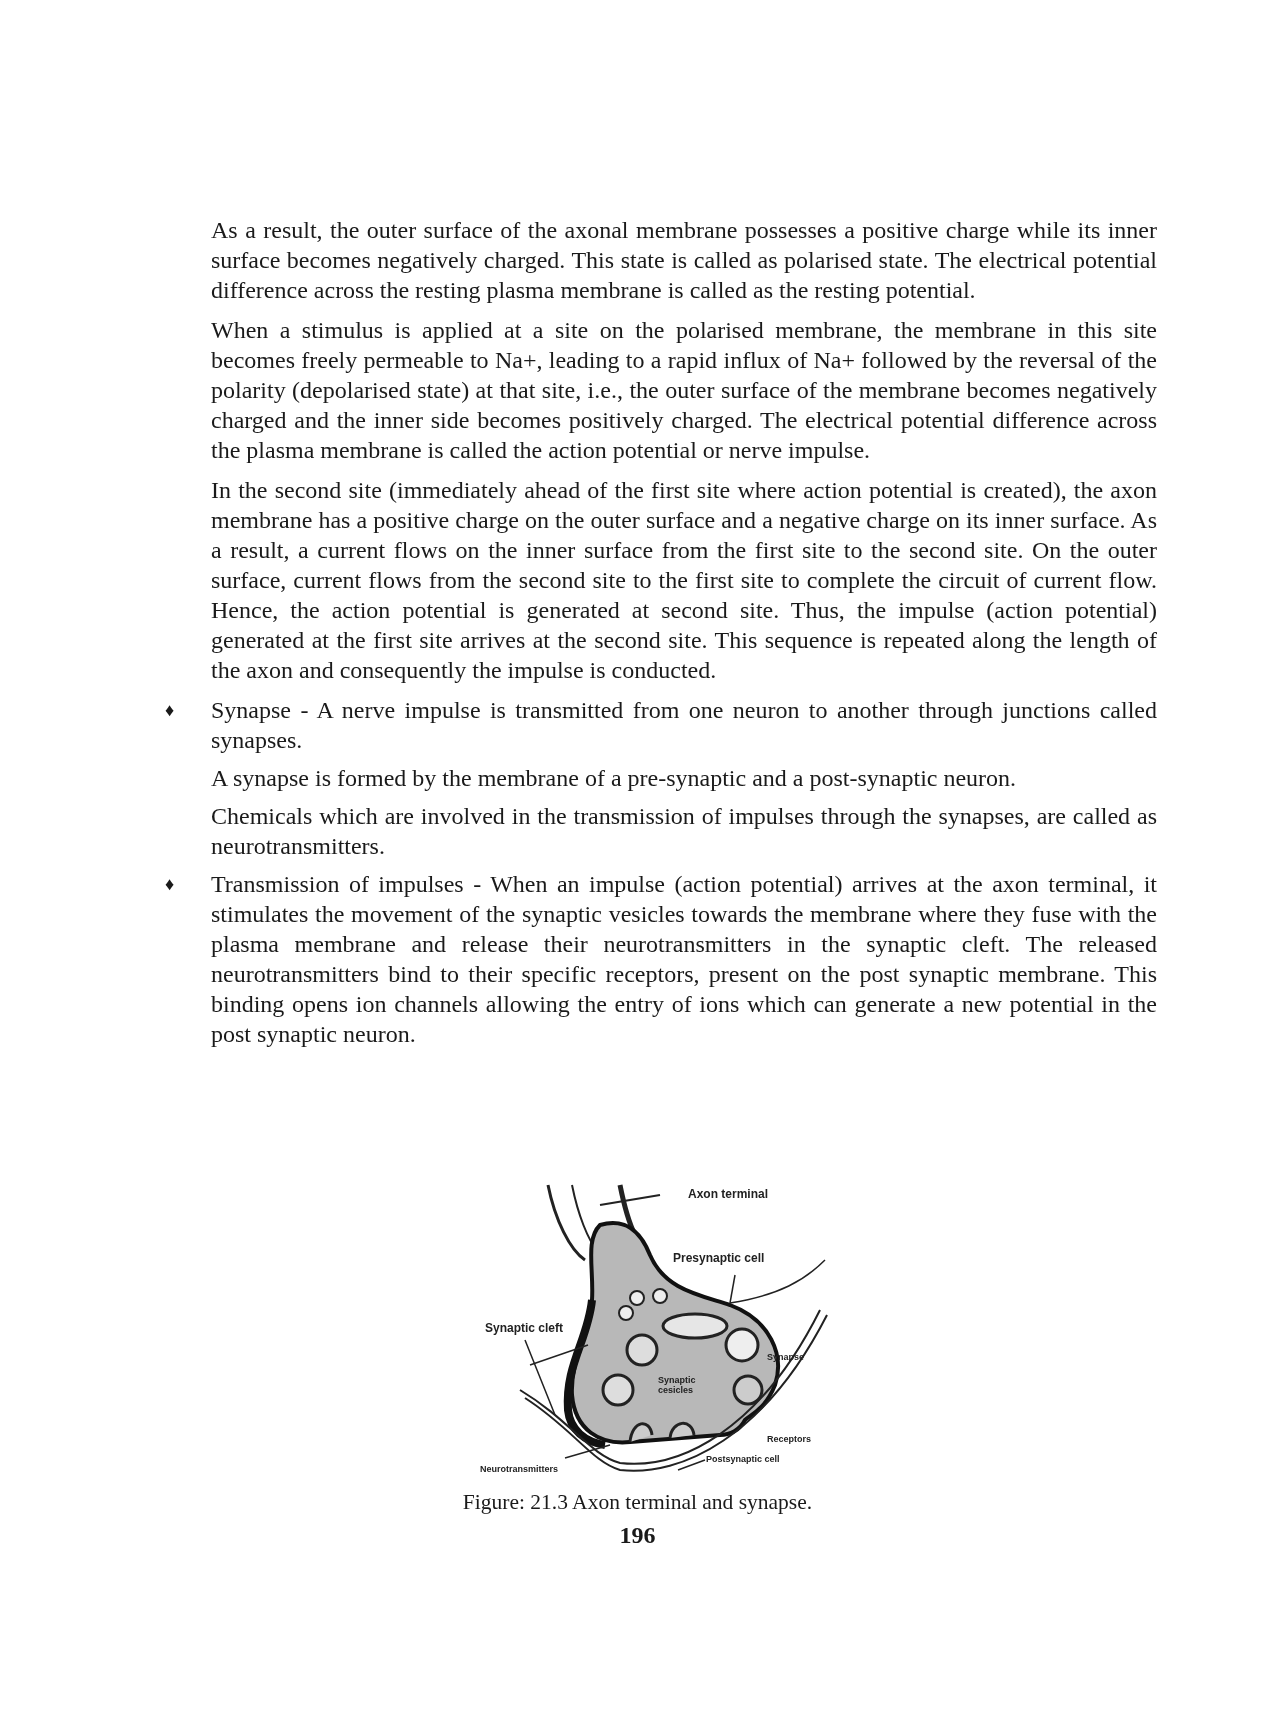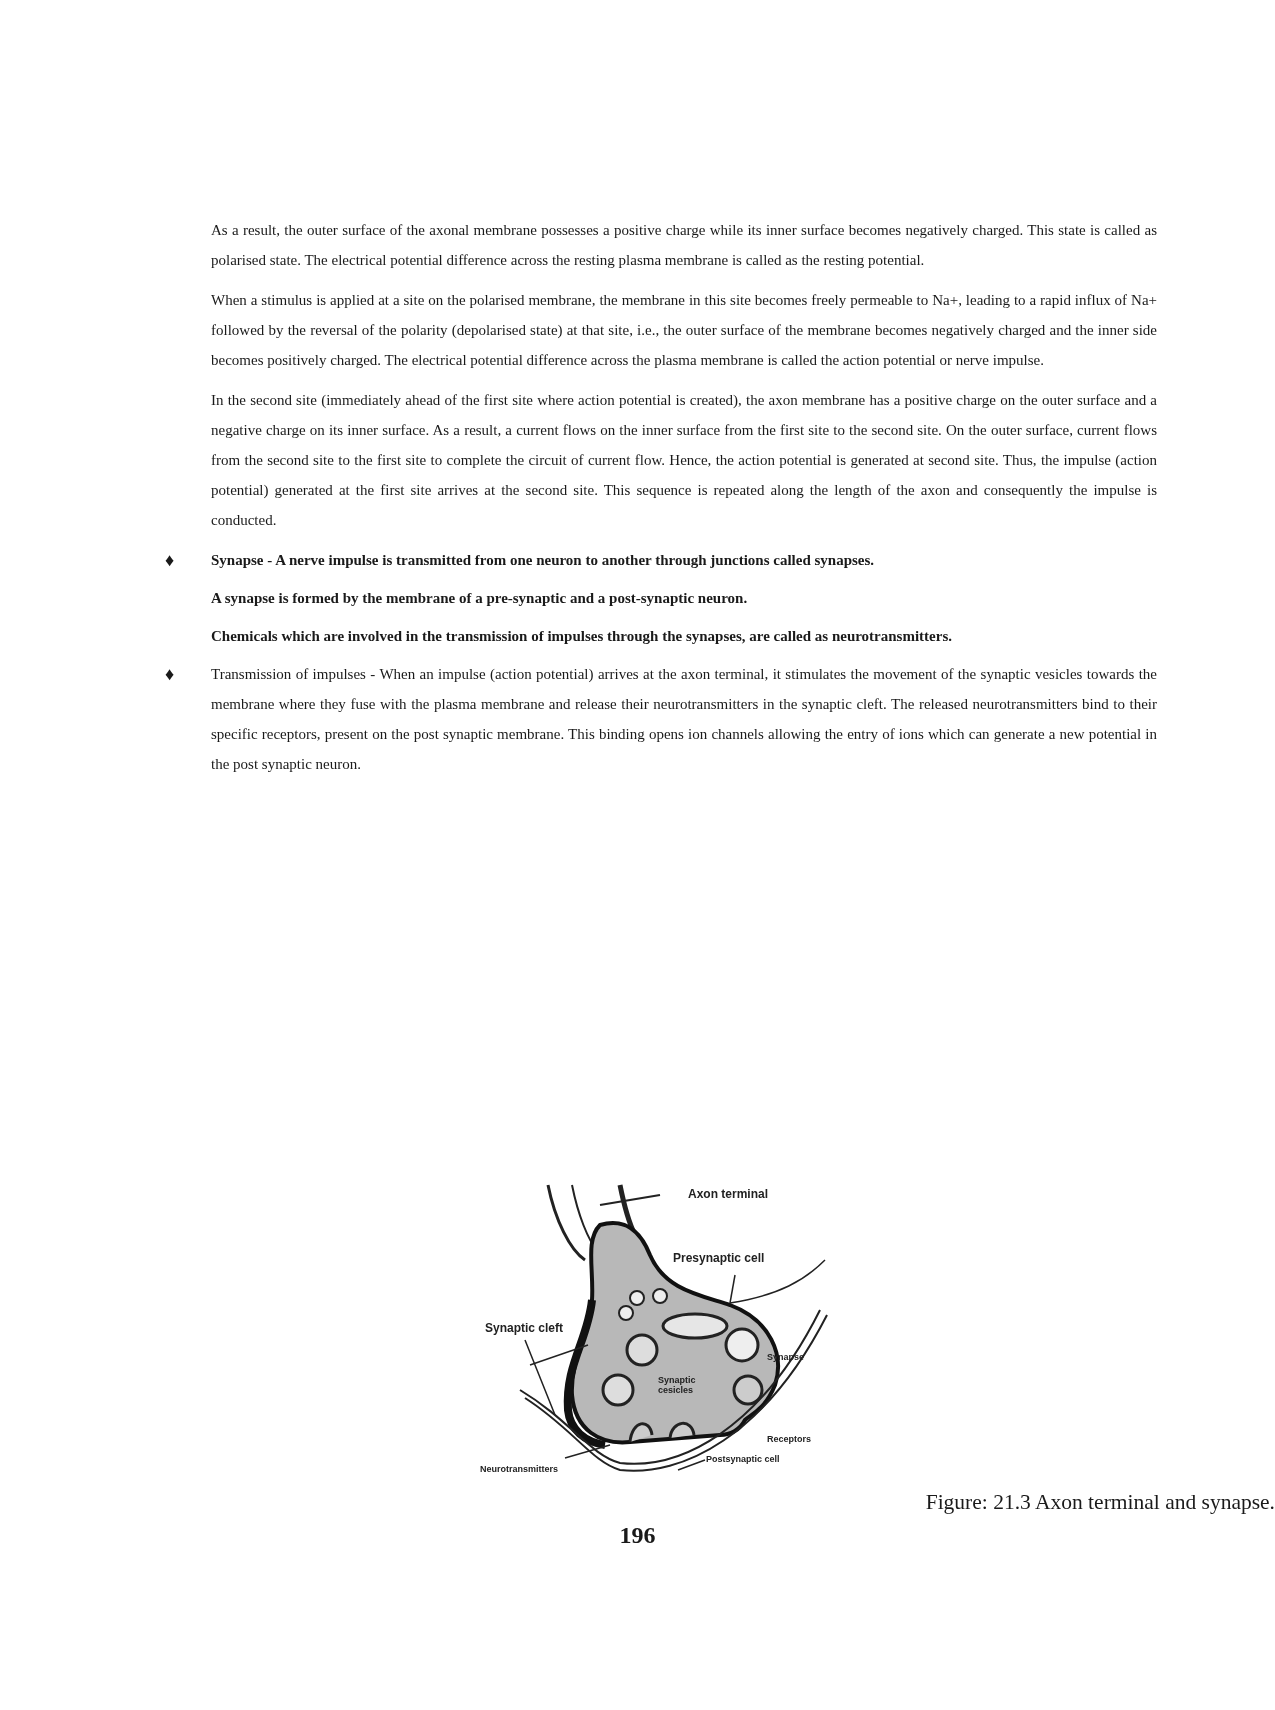--- a/index.html
+++ b/index.html
@@ -1,24 +1,24 @@
 <!DOCTYPE html>
 <html><head>
 <meta charset="utf-8">
 <style>
   html, body { margin: 0; padding: 0; background: #ffffff; }
   body { width: 1275px; height: 1710px; position: relative; overflow: hidden;
          font-family: "Liberation Serif", serif; color: #1a1a1a; }
   .content { position: absolute; left: 211px; top: 215px; width: 946px; }
-  .para { font-size: 15px; line-height: 30px; text-align: justify; margin: 0 0 10px 0; }
-  .para.tight { margin-bottom: 8px; font-weight: bold; }
+  .para { font-size: 24px; line-height: 30px; text-align: justify; margin: 0 0 10px 0; }
+  .para.tight { margin-bottom: 8px; }
   .bullet-row { position: relative; }
   .bullet { position: absolute; left: -46px; top: 0; font-size: 18px; line-height: 30px; }
   .figure { position: absolute; left: 460px; top: 1180px; width: 400px; height: 300px; }
-  .caption { position: absolute; left: 0; width: 1275px; top: 1490px; text-align: right;
+  .caption { position: absolute; left: 0; width: 1275px; top: 1490px; text-align: center;
              font-size: 21.5px; }
   .page-num { position: absolute; left: 0; width: 1275px; top: 1522px; text-align: center;
               font-size: 24px; font-weight: bold; }
   .fig-label { font-family: "Liberation Sans", sans-serif; font-size: 12px; font-weight: bold; fill: #222; }
   .fig-label.sm { font-size: 9px; }
 </style>
 </head>
 <body>
 
 <div class="content">

